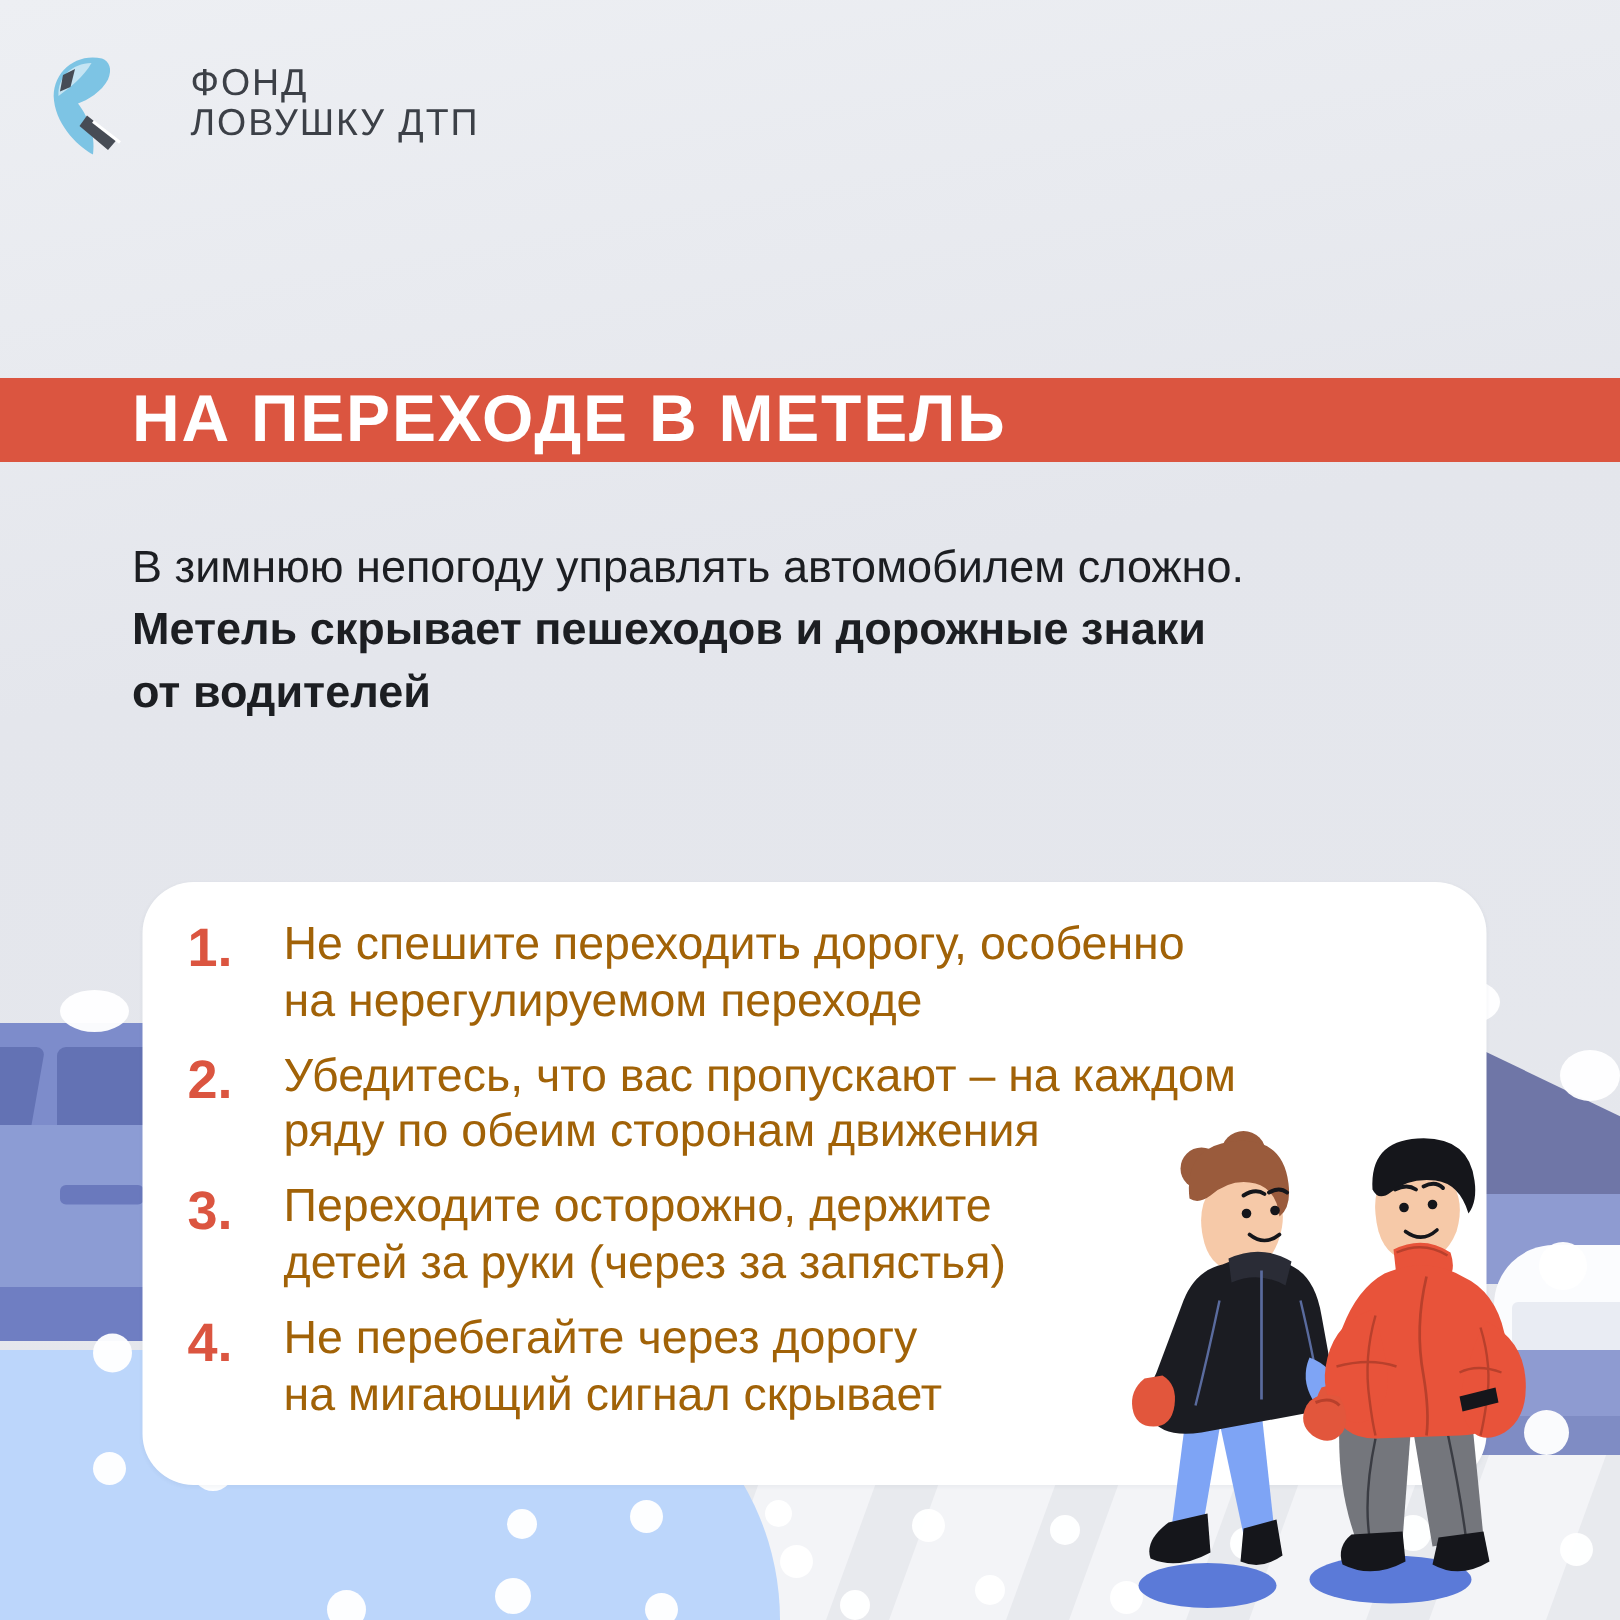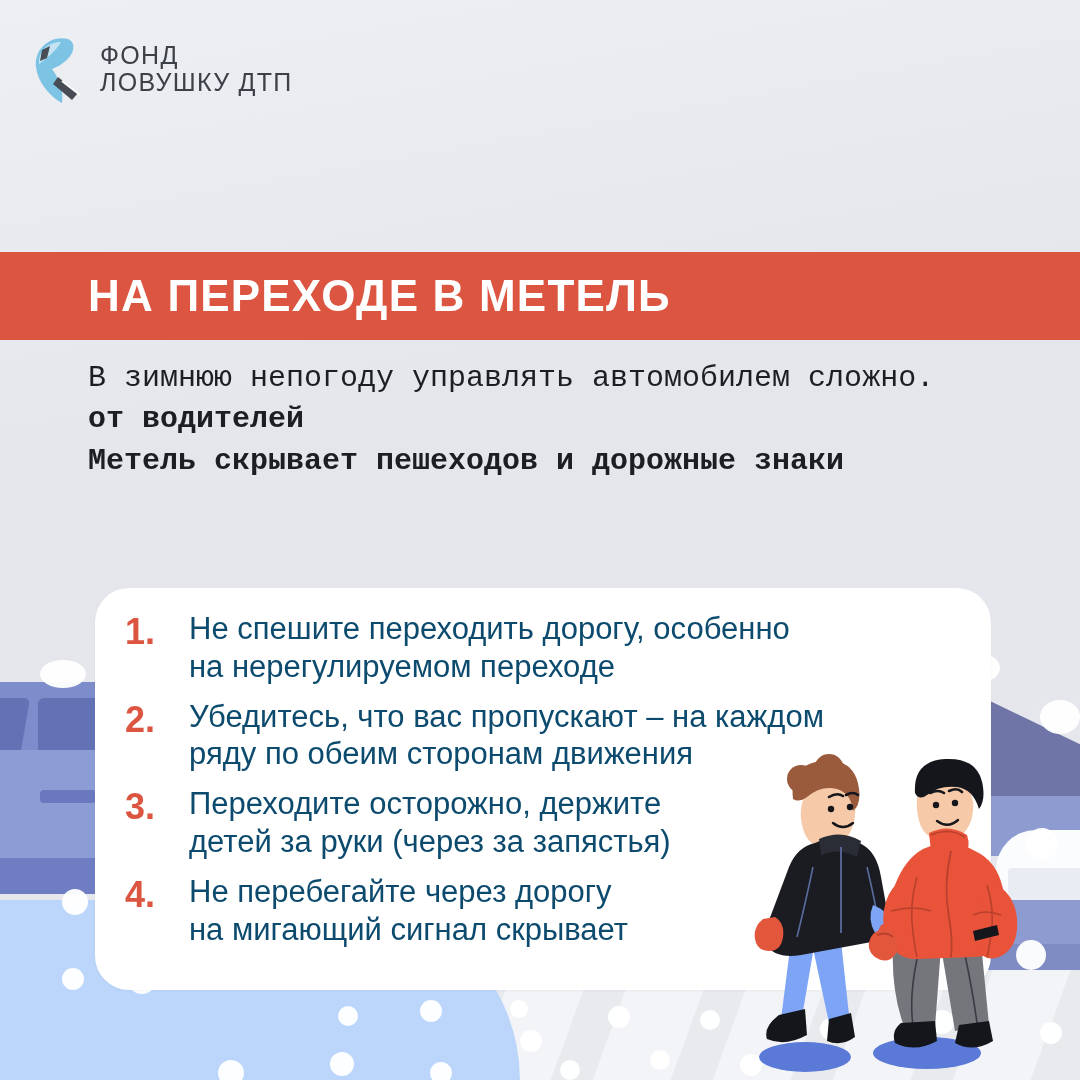--- a/index.html
+++ b/index.html
@@ -204,29 +204,30 @@
     justify-content: center;
     line-height: 1.08;
   }
   .logo-text span {
     font-family: "Liberation Sans", sans-serif;
     font-size: 25px;
     letter-spacing: 1.3px;
     color: #3c4047;
     font-weight: 400;
     white-space: nowrap;
+    margin-left: 27px;
   }
 
   
   .banner {
     position: absolute;
     left: 0;
     top: 252px;
     width: 1080px;
-    height: 88px;
+    height: 56px;
     background: #db5540;
     display: flex;
     align-items: center;
   }
   .banner h1 {
     margin: 0;
     padding-left: 88px;
     color: #ffffff;
     font-family: "Liberation Sans", sans-serif;
     font-size: 44px;
@@ -235,21 +236,21 @@
     white-space: nowrap;
   }
 
   
   .intro {
     position: absolute;
     left: 88px;
     top: 358px;
     width: 880px;
     color: #1c1e22;
-    font-family: Liberation Mono, monospace;
+    font-family: Liberation Sans, sans-serif;
     font-size: 30px;
     line-height: 1.38;
   }
   .intro .line-normal { font-weight: 400; }
   .intro .line-bold   { font-weight: bold; }
 
   .subhead {
     position: absolute;
     left: 88px;
     top: 513px;
@@ -289,21 +290,21 @@
     color: #db5540;
     font-family: "Liberation Sans", sans-serif;
     font-size: 36px;
     font-weight: bold;
     line-height: 1.22;
     text-align: left;
     padding-left: 4px;
   }
   .tip-text {
     flex: 1 1 auto;
-    color: #0c4a6e;
+    color: #a16207;
     font-family: "Liberation Sans", sans-serif;
     font-size: 31px;
     line-height: 1.22;
     font-weight: 400;
     white-space: pre-line;
   }
 
   
   .people {
     position: absolute;
@@ -396,22 +397,22 @@
       <span>ЛОВУШКУ ДТП</span>
     </span>
   </div>
 
   <div class="banner">
     <h1>НА ПЕРЕХОДЕ В МЕТЕЛЬ</h1>
   </div>
 
   <div class="intro">
     <div class="line-normal">В зимнюю непогоду управлять автомобилем сложно.</div>
+    <div class="line-bold">Метель скрывает пешеходов и дорожные знаки</div>
     <div class="line-bold">от водителей</div>
-    <div class="line-bold">Метель скрывает пешеходов и дорожные знаки</div>
   </div>
 
 
   <div class="card">
     <div class="tips">
 
       <div class="tip">
         <div class="tip-num">1.</div>
         <div class="tip-text">Не спешите переходить дорогу, особенно
 на нерегулируемом переходе</div>

